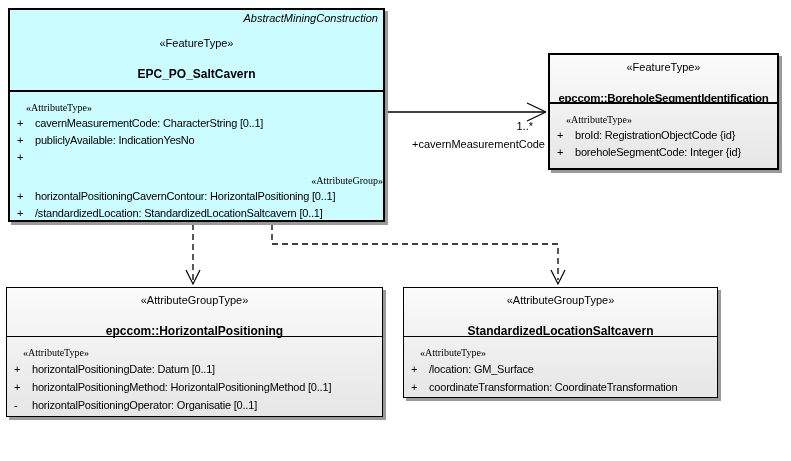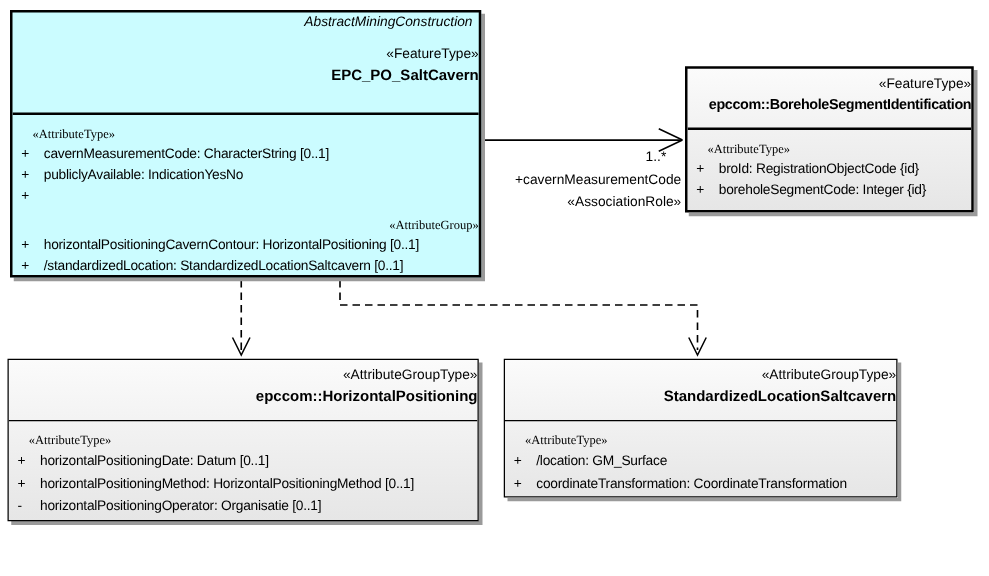--- a/index.html
+++ b/index.html
@@ -22,30 +22,30 @@
     box-sizing: border-box;
     border: 2px solid #000000;
     box-shadow: 3px 3px 0 #9a9a9a;
     z-index: 2;
     overflow: hidden;
   }
   .fill-cyan { background: #cbfcff; }
   .fill-gray { background: linear-gradient(180deg, #fbfbfb 0%, #efefef 55%, #e6e6e6 100%); }
   .thin-border { border-width: 1.5px; }
 
-  .cls-header { position: relative; text-align: right; }
+  .cls-header { position: relative; text-align: center; }
   .parent-label {
     position: absolute;
     top: 2px; right: 5px;
     font-style: italic;
     font-size: 11px;
     color: #000;
   }
   .stereo { font-size: 11px; line-height: 14px; color: #000; }
-  .cls-name { font-size: 12px; font-weight: bold; line-height: 16px; margin-top: 2px; color: #000; }
+  .cls-name { font-size: 12px; font-weight: bold; line-height: 16px; margin-top: 16px; color: #000; }
   .cls-name.tight { font-size: 11.5px; letter-spacing: -0.3px; }
 
   .hdr-box1 { height: 68px; padding-top: 12px; }
   .hdr-box1 .stereo { margin-top: 14px; }
   .hdr-box2 { height: 42px; padding-top: 5px; }
   .hdr-box34 { height: 43px; padding-top: 5px; }
 
   .cls-body { box-sizing: border-box; }
   .divider-2 { border-top: 2px solid #000; }
   .divider-1 { border-top: 1px solid #000; }
@@ -191,16 +191,15 @@
       <div class="attr-row tall">
         <span class="vis">+</span>
         <span class="txt">coordinateTransformation: CoordinateTransformation</span>
       </div>
     </div>
   </div>
 
   <div class="assoc-labels">
     <div class="mult">1..*</div>
     <div>+cavernMeasurementCode</div>
-    <div>«AssociationRole»</div>
   </div>
 
 </div>
 
 </body></html>

